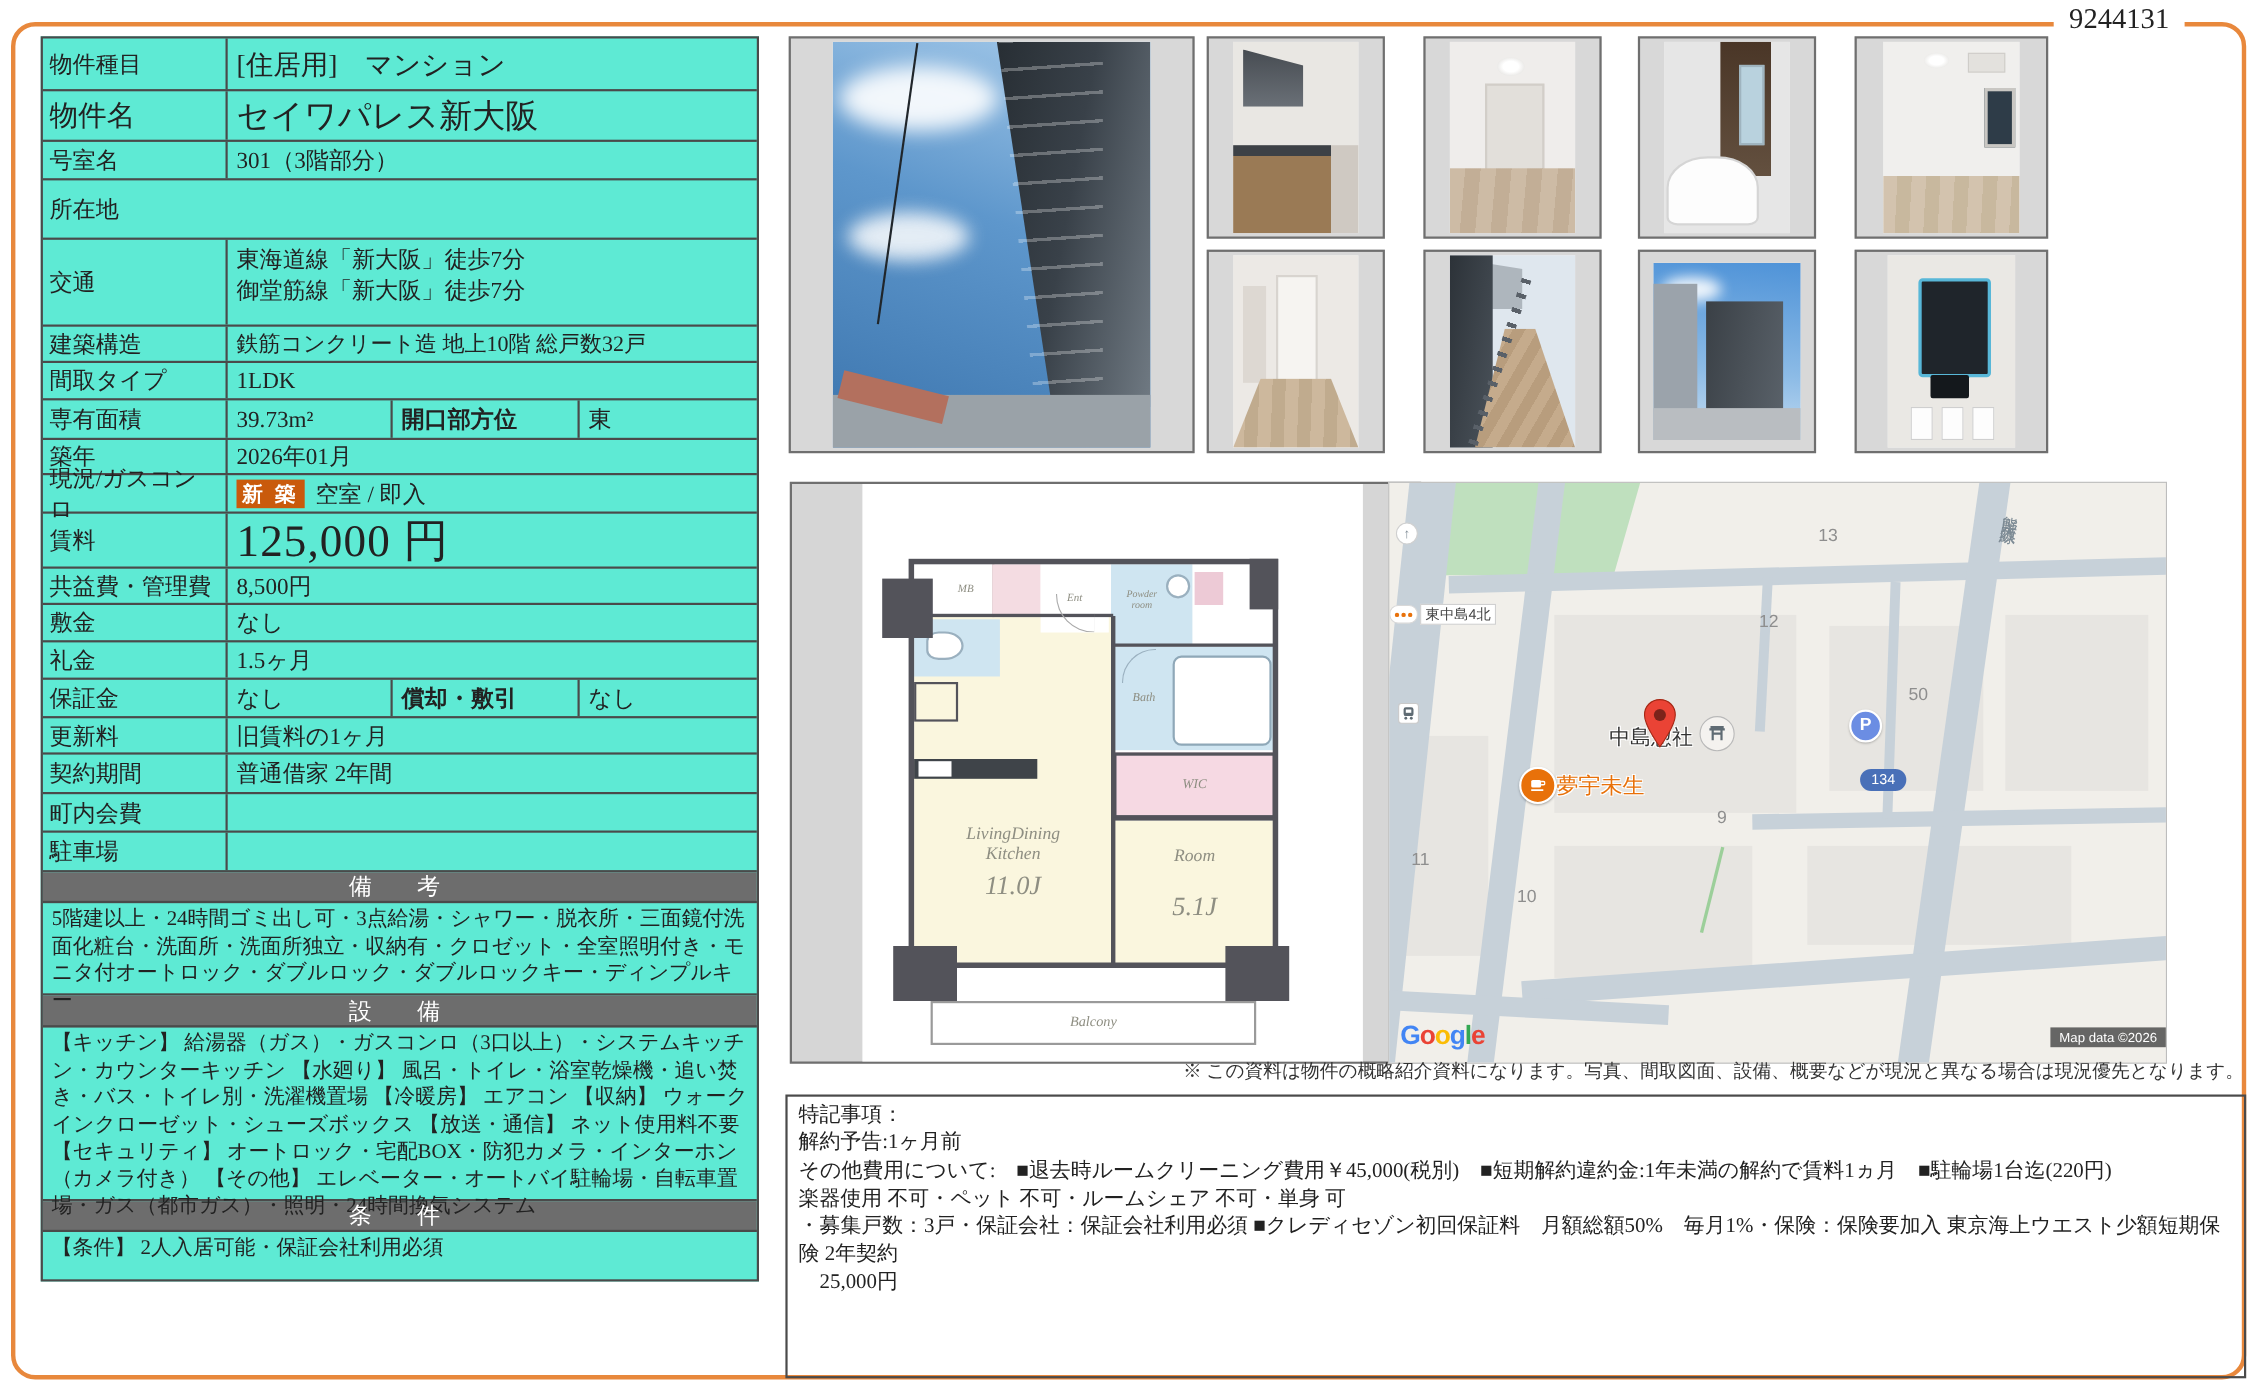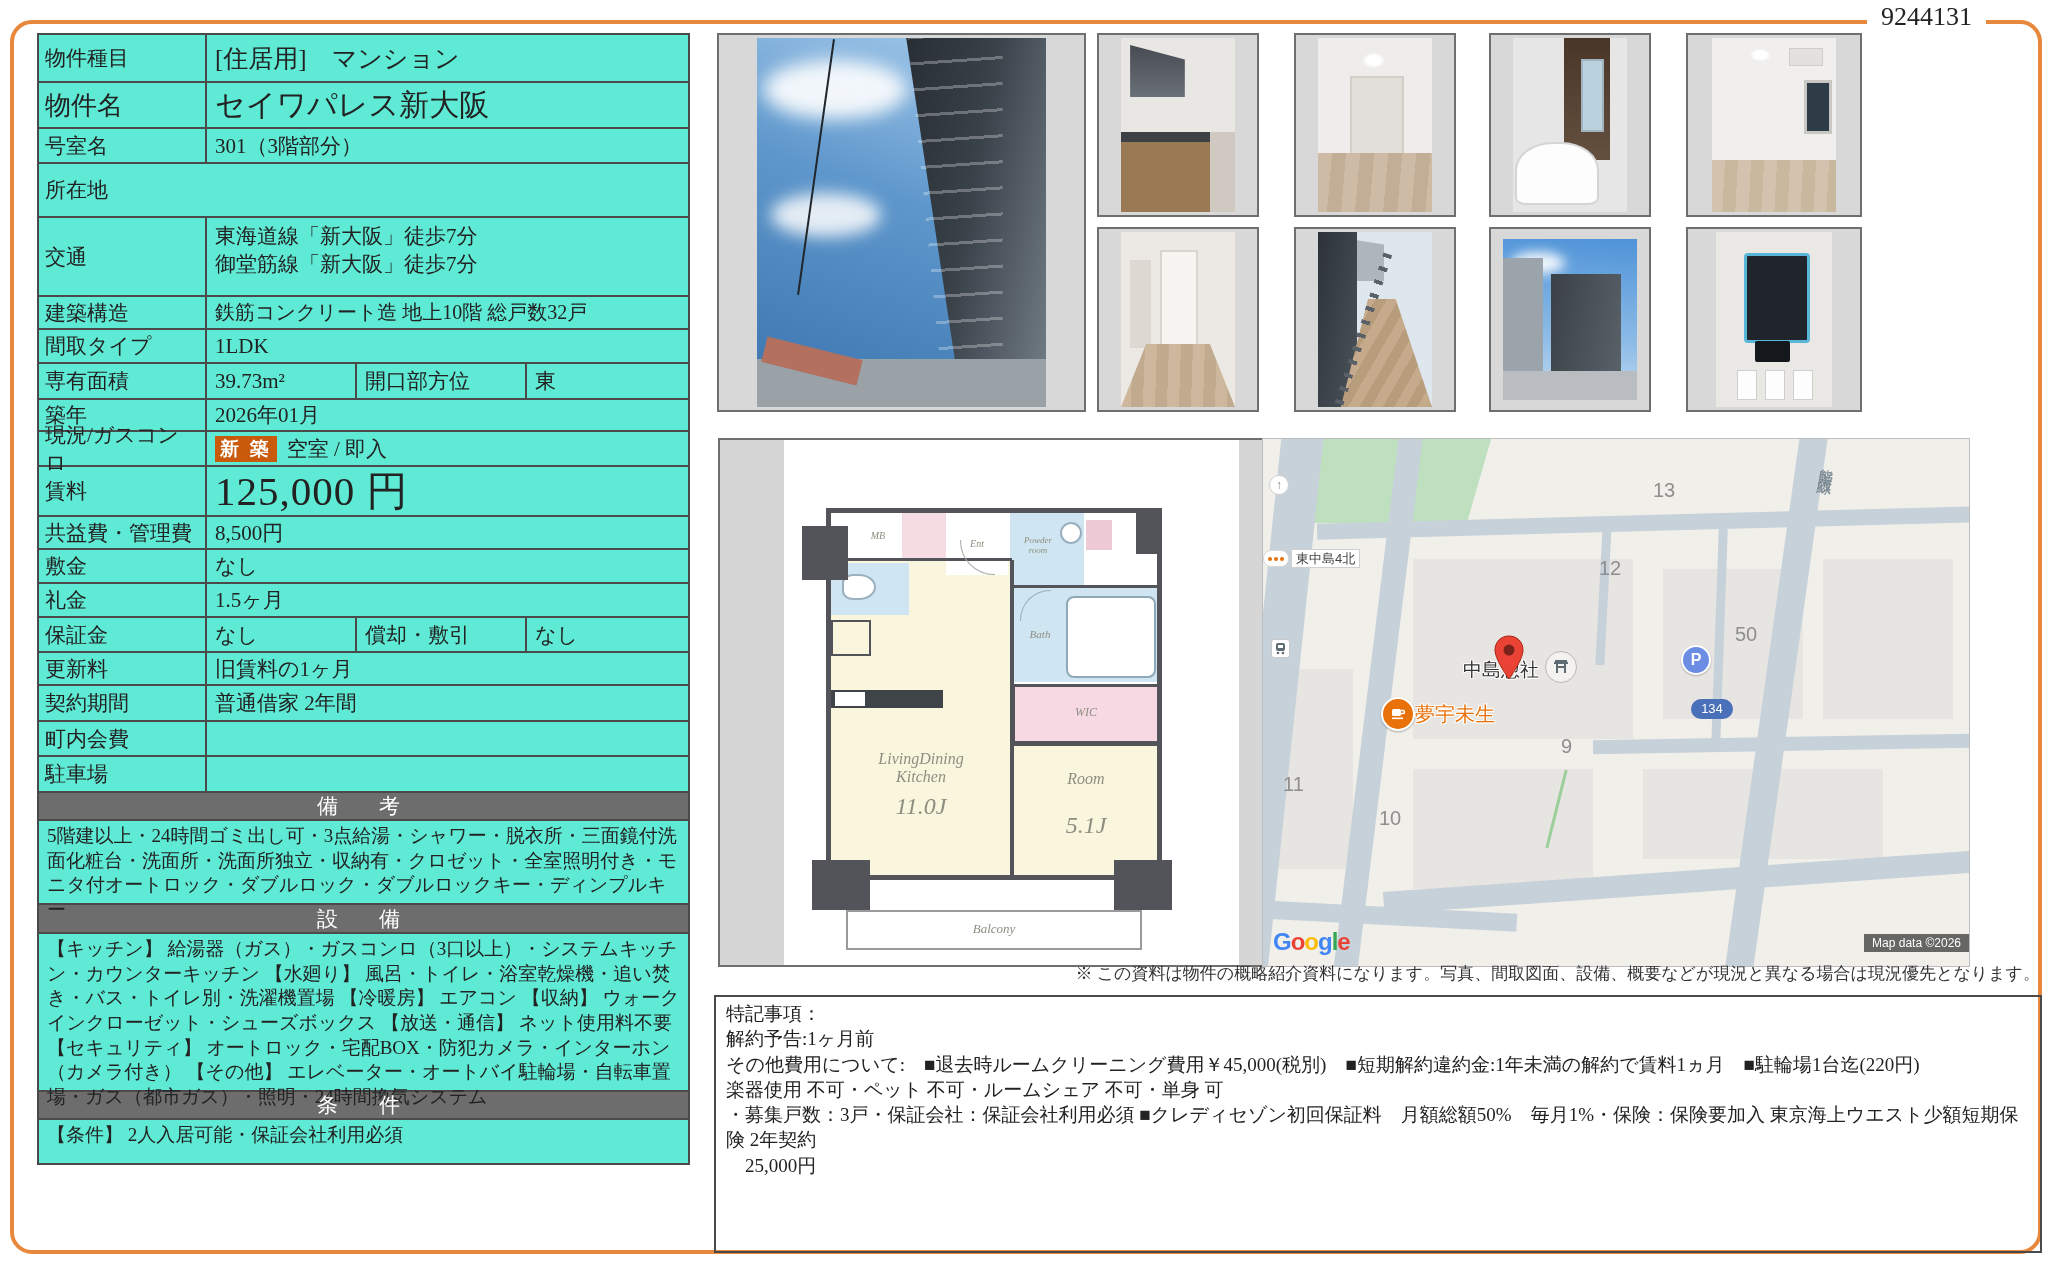--- a/index.html
+++ b/index.html
@@ -17,21 +17,21 @@
   .ptable{position:absolute;left:37px;top:33px;width:653px;border:2px solid #4a4a4a;
           box-sizing:border-box;background:#5eead4;}
   .trow{display:flex;border-bottom:2px solid #4a4a4a;box-sizing:border-box;}
   .trow:last-child{border-bottom:none;}
   .tlabel{width:166px;padding:2px 6px;font-size:21px;display:flex;align-items:center;
           box-sizing:border-box;}
   .tval{flex:1;padding:2px 8px;border-left:2px solid #4a4a4a;font-size:21px;display:flex;
         align-items:center;box-sizing:border-box;}
   .tval.col{flex-direction:column;align-items:flex-start;justify-content:center;}
   .tlabel2{width:170px;padding:2px 8px;border-left:2px solid #4a4a4a;font-size:21px;
-           display:flex;align-items:center;box-sizing:border-box;}
+           display:flex;align-items:center;box-sizing:border-box;font-weight:bold;}
   .tval2{width:161px;padding:2px 8px;border-left:2px solid #4a4a4a;font-size:21px;
          display:flex;align-items:center;box-sizing:border-box;}
   .band{background:#6D6D6D;color:#fff;font-size:21px;letter-spacing:10px;display:flex;
         align-items:center;justify-content:center;border-bottom:2px solid #4a4a4a;}
   .blocktext{font-size:19px;line-height:1.30;padding:3px 8px;border-bottom:2px solid #4a4a4a;}
   .badge{display:inline-block;background:#C95A0C;color:#fff;font-weight:bold;font-size:19px;
          padding:0px 5px;margin-right:10px;letter-spacing:3px;}
   .postal{font-size:15px;line-height:1.1;}
   .addr{font-size:22px;line-height:1.15;}
   .rent{font-size:41px;letter-spacing:1px;}
@@ -47,21 +47,21 @@
   .wall{position:absolute;background:#53535a;}
   .fp-label{position:absolute;font-style:italic;color:#8e8e82;text-align:center;line-height:1.1;
             font-family:"Liberation Serif",serif;}
 
   
   .map{position:absolute;left:1262px;top:438px;width:708px;height:529px;background:#F1EFEA;
        border:1px solid #bdbdbd;box-sizing:border-box;overflow:hidden;
        font-family:"Liberation Sans","DejaVu Sans",sans-serif;}
   .road{position:absolute;background:#C7D1D9;}
   .bldg{position:absolute;background:#E7E5E1;}
-  .mapnum{position:absolute;color:#8E8E8E;font-size:20px;}
+  .mapnum{position:absolute;color:#8E8E8E;font-size:16px;}
   .maplabel-w{position:absolute;background:#fff;border:1px solid #d0d0d0;font-size:13px;color:#444;
               padding:0 4px;line-height:17px;}
   .shadowtxt{text-shadow:1px 1px 0 #fff,-1px 1px 0 #fff,1px -1px 0 #fff,-1px -1px 0 #fff;}
 
   
   .disclaimer{position:absolute;right:16px;top:962px;width:1200px;text-align:right;font-size:17px;color:#333;}
   .notes{position:absolute;left:714px;top:995px;width:1328px;height:258px;border:2px solid #4a4a4a;
          box-sizing:border-box;padding:4px 10px;font-size:19px;line-height:1.33;}
 </style>
 </head>

